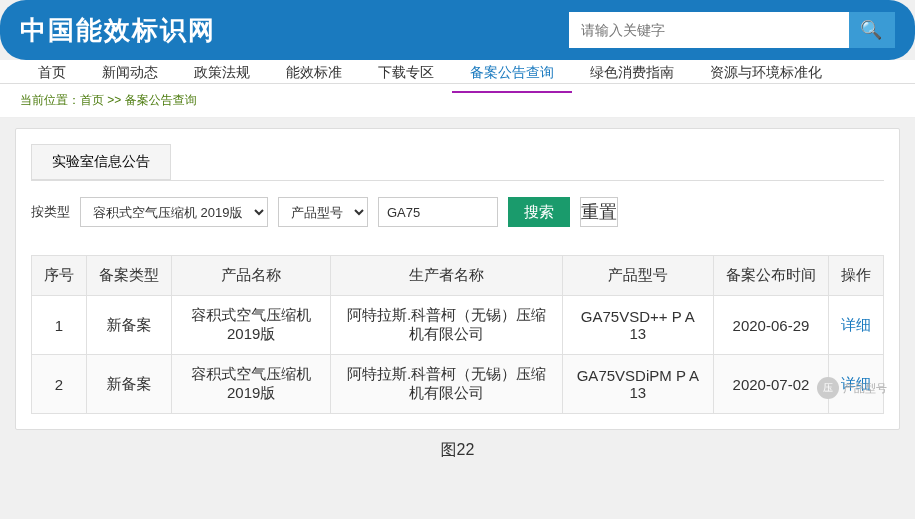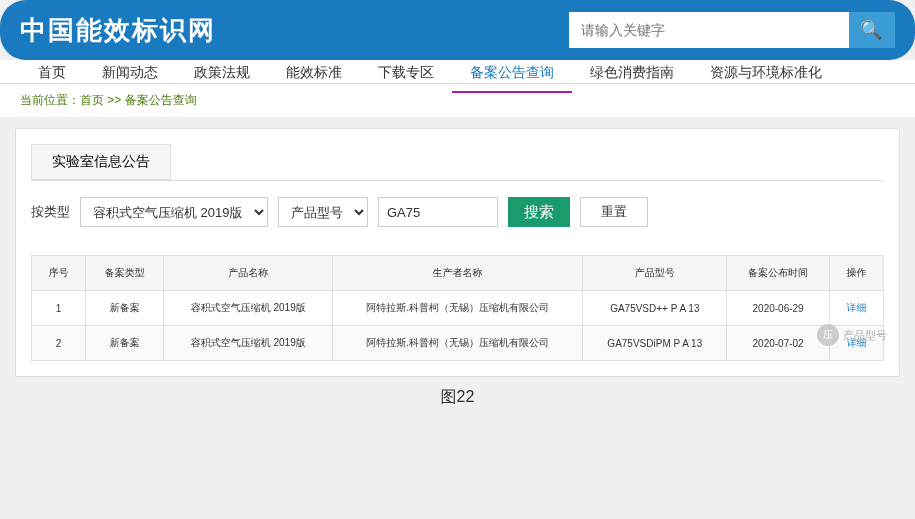--- a/index.html
+++ b/index.html
@@ -158,30 +158,30 @@
       height: 30px;
       padding: 0 16px;
       font-size: 15px;
       cursor: pointer;
     }
     .btn-reset {
       background: white;
       color: #333;
       border: 1px solid #ccc;
       height: 30px;
-      padding: 0 20px;
-      font-size: 13px;
+      padding: 0 0;
+      font-size: 18px;
       cursor: pointer;
     }
 
     
     table {
       width: 100%;
       border-collapse: collapse;
-      font-size: 10px;
+      font-size: 15px;
     }
     thead tr {
       background: #f5f5f5;
     }
     th {
       padding: 10px 12px;
       border: 1px solid #e0e0e0;
       text-align: center;
       font-weight: normal;
       color: #333;

